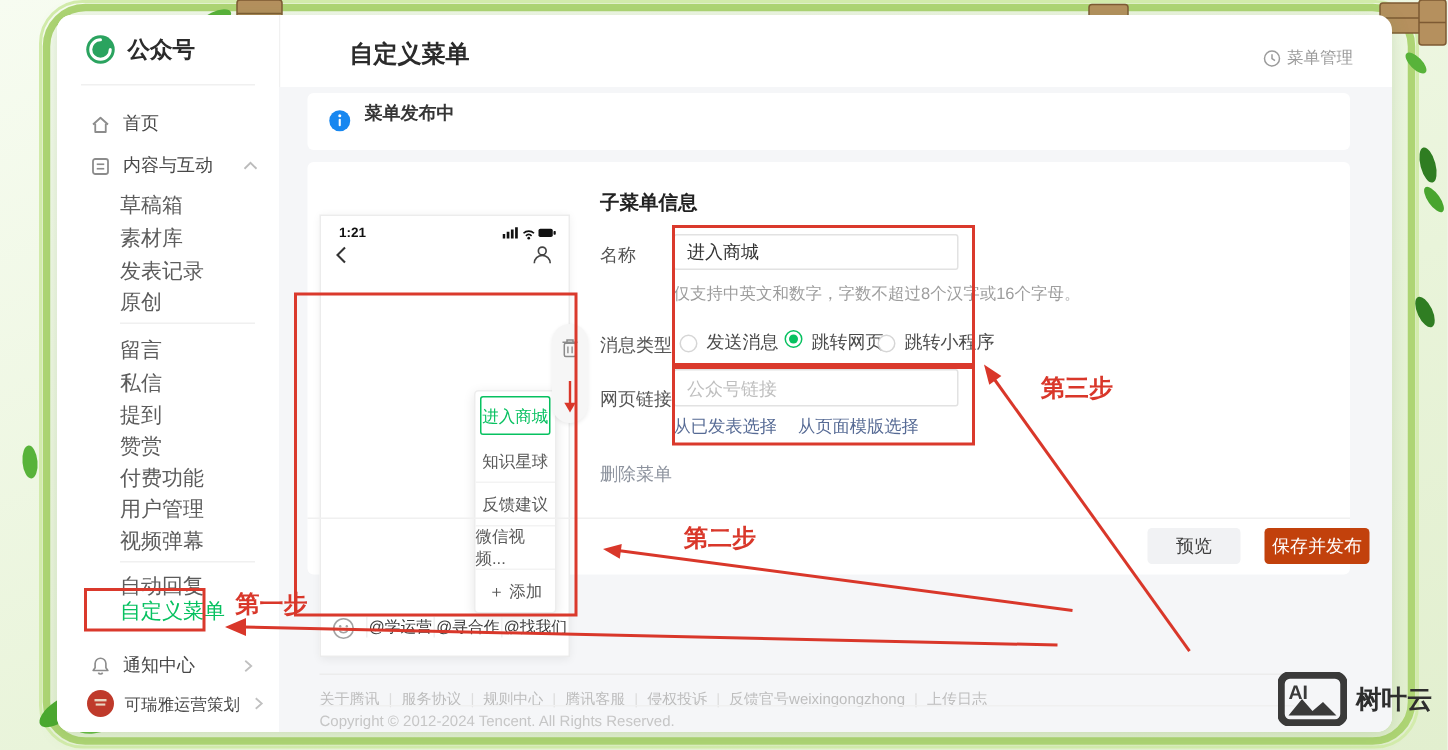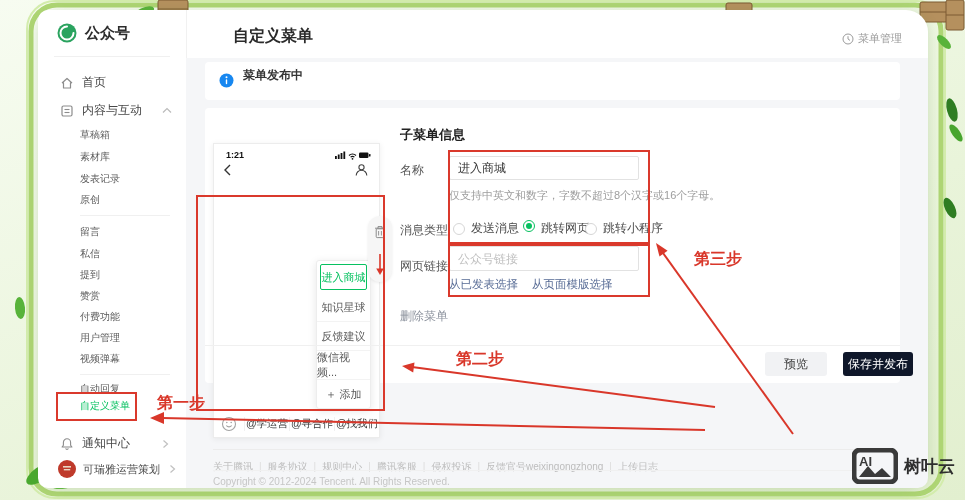--- a/index.html
+++ b/index.html
@@ -1,53 +1,53 @@
 <!DOCTYPE html>
 <html><head>
 <meta charset="utf-8">
 <style>
   html,body{margin:0;padding:0;background:#eef3e6;}
   .stage{position:relative;width:965px;height:500px;overflow:hidden;
     background:linear-gradient(160deg,#f7fcf1 0%,#e9f4da 60%,#e2efcf 100%);
     font-family:"Liberation Sans","DejaVu Sans",sans-serif;}
   .a{position:absolute;}
-  .panel{left:38px;top:10px;width:890px;height:478px;background:#fff;border-radius:22px;
+  .panel{left:38px;top:10px;width:890px;height:478px;background:#fff;border-radius:10px;
     box-shadow:0 2px 12px rgba(90,140,60,.22);}
   .sidebar{left:0;top:0;width:148px;height:478px;background:#fff;border-right:1px solid #f1f1f1;border-radius:10px 0 0 10px;}
   .contentbg{left:148px;top:48px;width:742px;height:430px;background:#f5f6f8;border-radius:0 0 10px 0;}
   .card{background:#fff;border-radius:4px;}
   .logo-text{font-size:15px;color:#2b2b2b;font-weight:bold;}
   .nav{font-size:12px;color:#474747;white-space:nowrap;}
-  .sub{font-size:10px;color:#5c5c5c;white-space:nowrap;}
+  .sub{font-size:14px;color:#5c5c5c;white-space:nowrap;}
   .active-green{color:#07c160;}
   .divider{border-top:1px solid #f0f0f0;}
   .page-title{font-size:16px;font-weight:bold;color:#2b2b2b;}
   .manage{font-size:11px;color:#9b9b9b;display:flex;align-items:center;gap:4px;}
   .notice-title{font-size:12px;color:#353535;font-weight:bold;}
   .notice-desc{font-size:11.5px;color:#62666c;}
   .link-blue{color:#576b95;cursor:pointer;}
   .label{font-size:12px;color:#555;}
   .helper{font-size:11px;color:#9d9d9d;white-space:nowrap;}
   .tinput{box-sizing:border-box;border:1px solid #e2e2e2;border-radius:2px;background:#fff;
     font-size:12px;color:#333;padding:0 8px;font-family:"Liberation Sans","DejaVu Sans",sans-serif;outline:none;}
   .tinput::placeholder{color:#bfbfbf;}
   .radio{display:inline-block;width:12px;height:12px;border:1px solid #d6d6d6;border-radius:50%;background:#fff;vertical-align:-2px;box-sizing:border-box;}
   .radio.sel{border:1px solid #07c160;position:relative;}
   .radio.sel::after{content:"";position:absolute;left:2px;top:2px;width:6px;height:6px;border-radius:50%;background:#07c160;}
   .radio-row{font-size:12px;color:#4a4a4a;}
   .btn{display:flex;align-items:center;justify-content:center;font-size:12px;border-radius:3px;cursor:pointer;}
   .btn-gray{background:#f1f2f4;color:#3f3f3f;}
-  .btn-green{background:#0f172a;color:#fff;}
+  .btn-green{background:#c2410c;color:#fff;}
   .phone{background:#fff;border:1px solid #ececec;box-shadow:0 1px 6px rgba(0,0,0,.07);margin-top:37px;}
   .ptime{font-size:9px;font-weight:bold;color:#111;}
   .pop{background:#fff;border:1px solid #ededed;box-shadow:0 2px 8px rgba(0,0,0,.1);border-radius:3px;}
   .pop-item{height:28px;display:flex;align-items:center;justify-content:center;font-size:11px;color:#5a5a5a;border-bottom:1px solid #f3f3f3;cursor:pointer;}
   .pop-item:last-child{border-bottom:none;}
   .pop-item.sel{border:1px solid #07c160;color:#07c160;border-radius:2px;margin:3px;height:24px;}
-  .tabbar{border-top:1px solid #ececec;display:flex;align-items:center;}
+  .tabbar{border-top:1px solid #ececec;display:flex;align-items:flex-start;}
   .tab{flex:1;display:flex;align-items:center;justify-content:center;font-size:10.5px;color:#3a3a3a;border-left:1px solid #f0f0f0;cursor:pointer;white-space:nowrap;}
   .red-box{border:2px solid #da392c;pointer-events:none;z-index:11;}
   .step{color:#d9372a;font-weight:bold;font-size:16px;z-index:12;pointer-events:none;white-space:nowrap;}
   .flink{font-size:10px;color:#bdbdbd;cursor:pointer;}
   .fsep{font-size:10px;color:#ddd;margin:0 6px;}
   .copyright{font-size:10px;color:#c6c6c6;}
   .picklink{font-size:11.5px;color:#576b95;cursor:pointer;}
   .delmenu{font-size:12px;color:#8d939e;cursor:pointer;}
   .wm-text{font-size:17px;font-weight:bold;color:#2e2e2e;}
   .bubble{background:#f6f6f6;border-radius:12px;box-shadow:0 1px 3px rgba(0,0,0,.08);}

